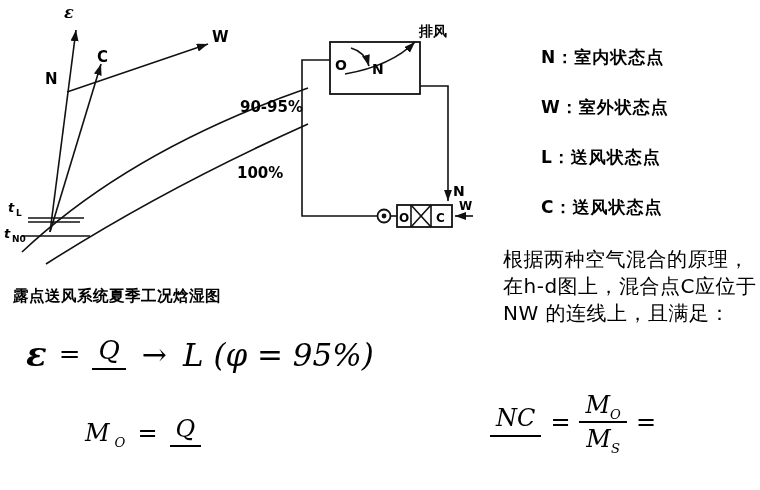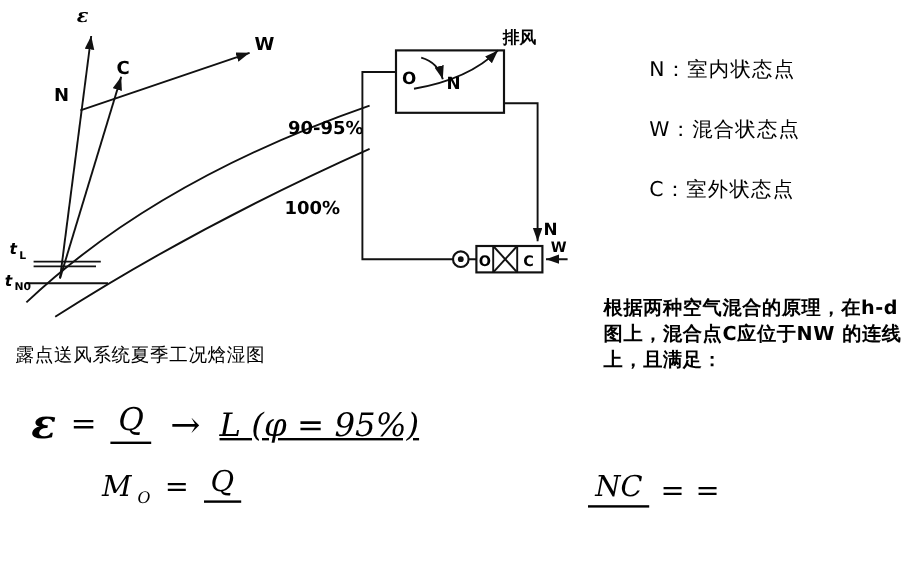--- a/index.html
+++ b/index.html
@@ -17,41 +17,41 @@
   .pt  { font-size:15px; font-weight:bold; }
   .eps-t { font-size:16px; font-weight:bold; font-style:italic; font-family:"DejaVu Serif",serif; }
   .rh  { font-size:15px; font-weight:bold; }
   .tl  { font-size:13px; font-weight:bold; font-style:italic; }
   .tls { font-size:9px;  font-weight:bold; }
   .pt2 { font-size:14px; font-weight:bold; }
   .pt2s{ font-size:12px; font-weight:bold; }
   .cn  { font-size:14px; font-weight:bold; }
 
   
-  .legend { display:flex; flex-direction:column; gap:27px; font-size:17px; font-weight:normal; letter-spacing:1px; }
-  .caption { font-size:15.5px; font-weight:normal; letter-spacing:0.5px; }
-  .note { font-size:16px; font-weight:bold; line-height:1.34; letter-spacing:0.5px; }
+  .legend { display:flex; flex-direction:column; gap:27px; font-size:17px; font-weight:bold; letter-spacing:1px; }
+  .caption { font-size:15.5px; font-weight:bold; letter-spacing:0.5px; }
+  .note { font-size:20px; font-weight:normal; line-height:1.34; letter-spacing:0.5px; }
 
   
   .formula {
     position:absolute; display:flex; align-items:center; gap:12px;
     font-family:"DejaVu Serif","Liberation Serif",serif; font-style:italic;
     line-height:1.1; color:#000;
   }
   .f1 { font-size:26px; }
   .f2 { font-size:24px; }
   .f3 { font-size:24px; gap:9px; }
   .frac { display:inline-flex; flex-direction:column; align-items:center; }
   .fnum, .fden { padding:0 6px; white-space:nowrap; }
   .fbar { align-self:stretch; height:0; border-top:2px solid #000; margin:3px 0; }
   sub { font-size:0.55em; line-height:0; font-style:italic; }
   .wide-sub sub { margin-left:5px; }
   .eps { font-size:34px; font-weight:bold; }
   .arrow { font-size:30px; font-style:normal; margin:0 4px; }
-  .res { font-size:27px; white-space:nowrap;text-decoration:underline; }
+  .res { font-size:31px; white-space:nowrap; }
   .op { font-style:normal; }
 </style>
 </head>
 <body>
 
 <div>
 
   <svg class="abs" style="left:0;top:0" width="312" height="272" viewBox="0 0 312 272">
     <defs>
       <marker id="ah1" markerWidth="8" markerHeight="6" refX="7" refY="2.5" orient="auto" markerUnits="strokeWidth">
@@ -106,50 +106,56 @@
     <text class="pt2s" x="143" y="208">C</text>
 
     <polyline class="ln" points="127,72 155,72 155,187" marker-end="url(#ah2)"></polyline>
     <text class="pt2" x="160" y="182">N</text>
     <line class="ln" x1="180" y1="202" x2="162" y2="202" marker-end="url(#ah2)"></line>
     <text class="pt2s" x="166" y="196">W</text>
   </svg>
 
   <div class="abs legend" style="left:541px;top:46px">
     <div>N：室内状态点</div>
-    <div>W：混合状态点</div>
-    <div>C：室外状态点</div>
+    <div>W：室外状态点</div>
+    <div>L：送风状态点</div>
+    <div>C：送风状态点</div>
   </div>
 
   <div class="abs caption" style="left:13px;top:286px">露点送风系统夏季工况焓湿图</div>
 
   <div class="abs note" style="left:503px;top:246px;width:254px">根据两种空气混合的原理，在h-d图上，混合点C应位于NW 的连线上，且满足：</div>
 
   <div class="formula f1" style="left:26px;top:336px">
     <span class="eps">ε</span>
     <span class="op">=</span>
     <span class="frac">
       <span class="fnum">Q</span>
       <span class="fbar"></span>
     </span>
     <span class="arrow">→</span>
     <span class="res">L (φ = 95%)</span>
   </div>
 
-  <div class="formula f2" style="left:85px;top:388px">
+  <div class="formula f2" style="left:85px;top:416px">
     <span class="wide-sub"><span>M</span><sub>O</sub></span>
     <span class="op">=</span>
     <span class="frac">
       <span class="fnum">Q</span>
       <span class="fbar"></span>
     </span>
   </div>
 
   <div class="formula f3" style="left:490px;top:392px">
     <span class="frac">
       <span class="fnum">NC</span>
       <span class="fbar"></span>
     </span>
     <span class="op">=</span>
+    <span class="frac">
+      <span class="fnum"><span>M</span><sub>O</sub></span>
+      <span class="fbar"></span>
+      <span class="fden"><span>M</span><sub>S</sub></span>
+    </span>
     <span class="op">=</span>
   </div>
 
 </div>
 
 </body></html>

